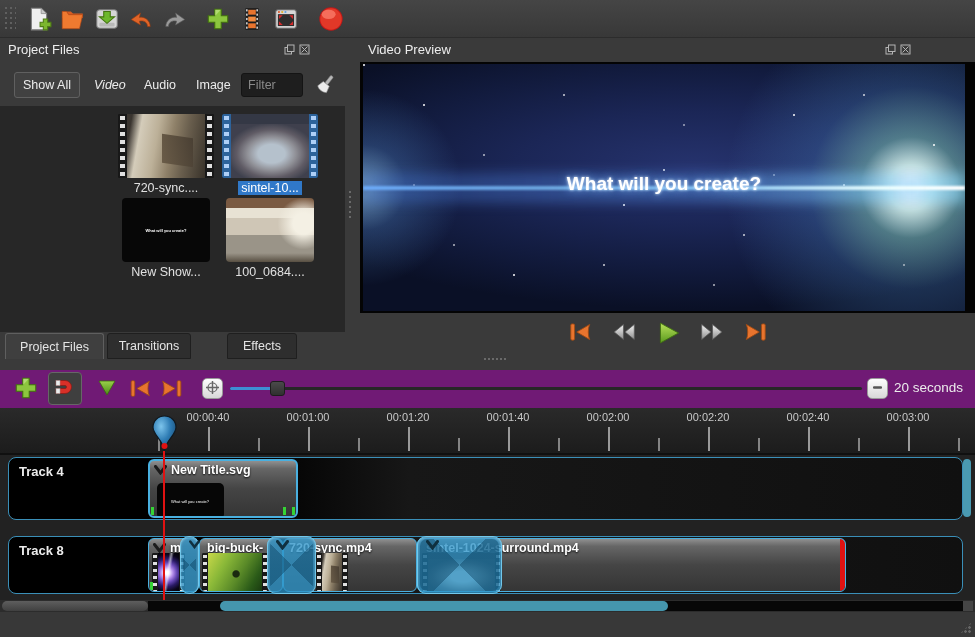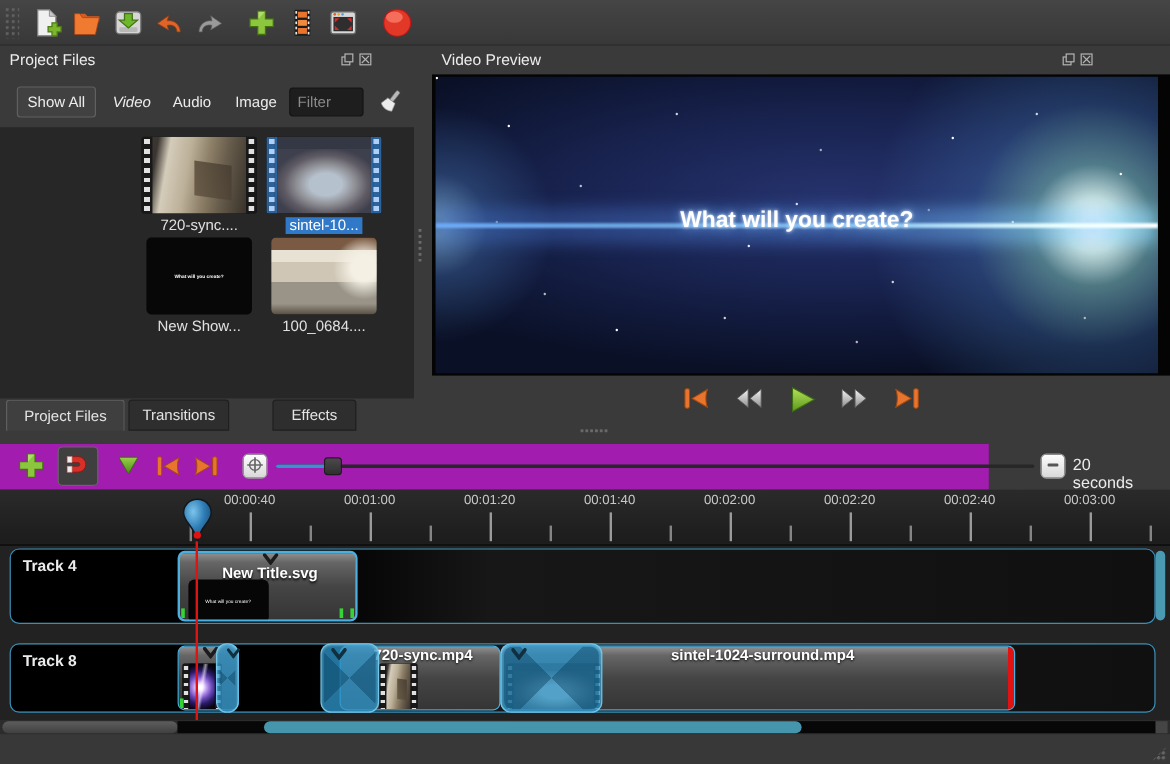--- a/index.html
+++ b/index.html
@@ -63,41 +63,41 @@
   .beam-glow{position:absolute;left:0;right:0;top:44%;height:30px;background:linear-gradient(90deg,rgba(70,120,220,.30),rgba(90,150,240,.38) 55%,rgba(140,220,255,.55));filter:blur(6px);}
   .beam{position:absolute;left:0;right:0;top:49.5%;height:4px;background:linear-gradient(90deg,rgba(110,175,255,.9),rgba(130,200,255,.75) 30%,rgba(150,215,255,.85) 60%,rgba(235,255,255,.98) 86%,#fff);filter:blur(1px);}
   .stars{position:absolute;left:0;top:0;width:2px;height:2px;border-radius:50%;background:#fff;
     box-shadow:60px 40px #fff,120px 90px rgba(255,255,255,.7),200px 30px rgba(255,255,255,.8),260px 140px #fff,320px 60px rgba(255,255,255,.6),380px 170px rgba(255,255,255,.8),430px 50px #fff,90px 180px rgba(255,255,255,.7),480px 120px rgba(255,255,255,.9),540px 200px rgba(255,255,255,.6),150px 210px #fff,350px 220px rgba(255,255,255,.7),500px 30px rgba(255,255,255,.8),570px 80px #fff,50px 120px rgba(255,255,255,.5),240px 200px rgba(255,255,255,.8),410px 110px rgba(255,255,255,.5),300px 105px rgba(255,255,255,.9);}
   .overlay-text{position:absolute;left:0;right:0;top:44%;text-align:center;font-size:19px;font-weight:bold;color:#fff;text-shadow:0 0 10px rgba(130,190,255,.95),0 0 3px #fff;}
   .controls{position:absolute;left:0;top:275px;width:615px;height:40px;display:flex;align-items:center;justify-content:center;gap:12px;}
   .pbtn{width:32px;height:28px;background:transparent;border:none;padding:0;cursor:pointer;}
 
   
   .timeline{position:absolute;left:0;top:370px;width:975px;height:267px;}
-  .tl-toolbar{position:absolute;left:0;top:0;width:824px;height:38px;background:#a21caf;}
+  .tl-toolbar{position:absolute;left:0;top:0;width:975px;height:38px;background:#701a75;}
   .ttbtn{position:absolute;background:transparent;border:none;padding:0;cursor:pointer;}
   .snap-btn{left:48px;top:2px;width:34px;height:33px;background:#3f3f3f;border:1px solid #666;border-radius:4px;}
   .white-btn{background:linear-gradient(#fdfdfd,#d8d8d8);border:1px solid #9a9a9a;border-radius:5px;}
   .slider{position:absolute;left:230px;top:17px;width:632px;height:3px;background:#272727;border-radius:2px;}
   .slider .fill{position:absolute;left:0;top:0;height:3px;width:42px;background:#3d8fd4;border-radius:2px;}
   .slider .handle{position:absolute;left:40px;top:-6px;width:15px;height:15px;background:linear-gradient(#4a4a4a,#303030);border:1px solid #1d1d1d;border-radius:3px;cursor:pointer;}
   .zoom-label{position:absolute;left:894px;top:10px;font-size:13.5px;color:#ececec;}
 
   .ruler{position:absolute;left:0;top:38px;width:975px;height:47px;background:linear-gradient(#2a2a2a,#1c1c1c);border-bottom:2px solid #101010;}
   .ts{position:absolute;left:18px;top:13px;font-size:20px;color:#dcdcdc;letter-spacing:.5px;}
   .tick-label{position:absolute;top:3px;transform:translateX(-50%);font-size:11px;color:#c8c8c8;}
   .tick{position:absolute;width:2px;background:#9a9a9a;}
   .tick.major{top:19px;height:24px;}
   .tick.minor{top:30px;height:13px;background:#848484;}
 
   .tl-tracks{position:absolute;left:0;top:85px;width:975px;height:145px;background:#222;}
   .track{position:absolute;left:8px;width:955px;border:1px solid #3a8fb8;border-radius:8px;background:linear-gradient(90deg,#000,#000 26%,#171717 42%,#101010);font-weight:bold;}
   .track-name{position:absolute;left:10px;top:6px;font-size:13px;color:#ececec;}
   .clip{position:absolute;border:1px solid #49b0e0;border-radius:6px;background:linear-gradient(#909090,#666 14%,#454545 50%,#353535);cursor:pointer;overflow:hidden;}
-  .clip-head{position:absolute;left:0;top:0;right:0;height:17px;display:flex;align-items:center;flex-direction:column;}
+  .clip-head{position:absolute;left:0;top:0;right:0;height:17px;display:flex;align-items:center;}
   .clip-label{font-size:12.5px;font-weight:bold;color:#fff;text-shadow:0 1px 2px rgba(0,0,0,.9);white-space:nowrap;margin-left:4px;}
   .chev{flex:none;margin-left:4px;}
   .cthumb{position:absolute;display:flex;background:#0d0d0d;border-radius:2px;overflow:hidden;}
   .cthumb .strip{width:6px;background-image:repeating-linear-gradient(to bottom,#181818 0 2px,#e0e0e0 2px 5px,#181818 5px 7px);border-left:1px solid #181818;border-right:1px solid #181818;}
   .title-thumb{position:absolute;left:7px;top:22px;width:67px;height:36px;background:#060606;border-radius:5px;display:flex;align-items:center;justify-content:center;}
   .gmark{position:absolute;bottom:1px;width:3px;height:8px;background:#35d435;}
   .transition{position:absolute;background:rgba(45,148,200,.78);border:1px solid rgba(125,210,245,.85);border-radius:9px;box-shadow:inset 0 1px 2px rgba(255,255,255,.35);cursor:pointer;}
   .transition::after{content:"";position:absolute;inset:2px;background:conic-gradient(from 45deg,rgba(5,55,85,.38) 0 90deg,rgba(0,0,0,0) 90deg 180deg,rgba(5,55,85,.38) 180deg 270deg,rgba(0,0,0,0) 270deg);border-radius:7px;}
   .transition .chev{position:absolute;left:4px;top:3px;z-index:2;}
   .redline{position:absolute;left:163px;top:-4px;width:2px;height:149px;background:#e01212;z-index:9;}
@@ -483,20 +483,30 @@
           <span class="clip-label">m</span>
         </div>
         <div class="cthumb" style="left:3px;top:14px;width:33px;height:38px;">
             <div class="strip"></div>
             <div class="timg img-massive"></div>
             <div class="strip"></div>
           </div>
         <div class="gmark" style="left:1px;"></div>
       </div>
 
+      <div class="clip" style="left:199px;top:83px;width:84px;height:54px;">
+        <div class="clip-head">
+          <span class="clip-label" style="margin-left:7px;">big-buck-</span>
+        </div>
+        <div class="cthumb" style="left:2px;top:14px;width:66px;height:38px;">
+            <div class="strip"></div>
+            <div class="timg img-bigbuck"></div>
+            <div class="strip"></div>
+          </div>
+      </div>
 
       <div class="clip" style="left:283px;top:83px;width:134px;height:54px;">
         <div class="clip-head">
           <span class="clip-label" style="margin-left:5px;">720-sync.mp4</span>
         </div>
         <div class="cthumb" style="left:32px;top:14px;width:32px;height:38px;">
             <div class="strip"></div>
             <div class="timg img-720"></div>
             <div class="strip"></div>
           </div>

